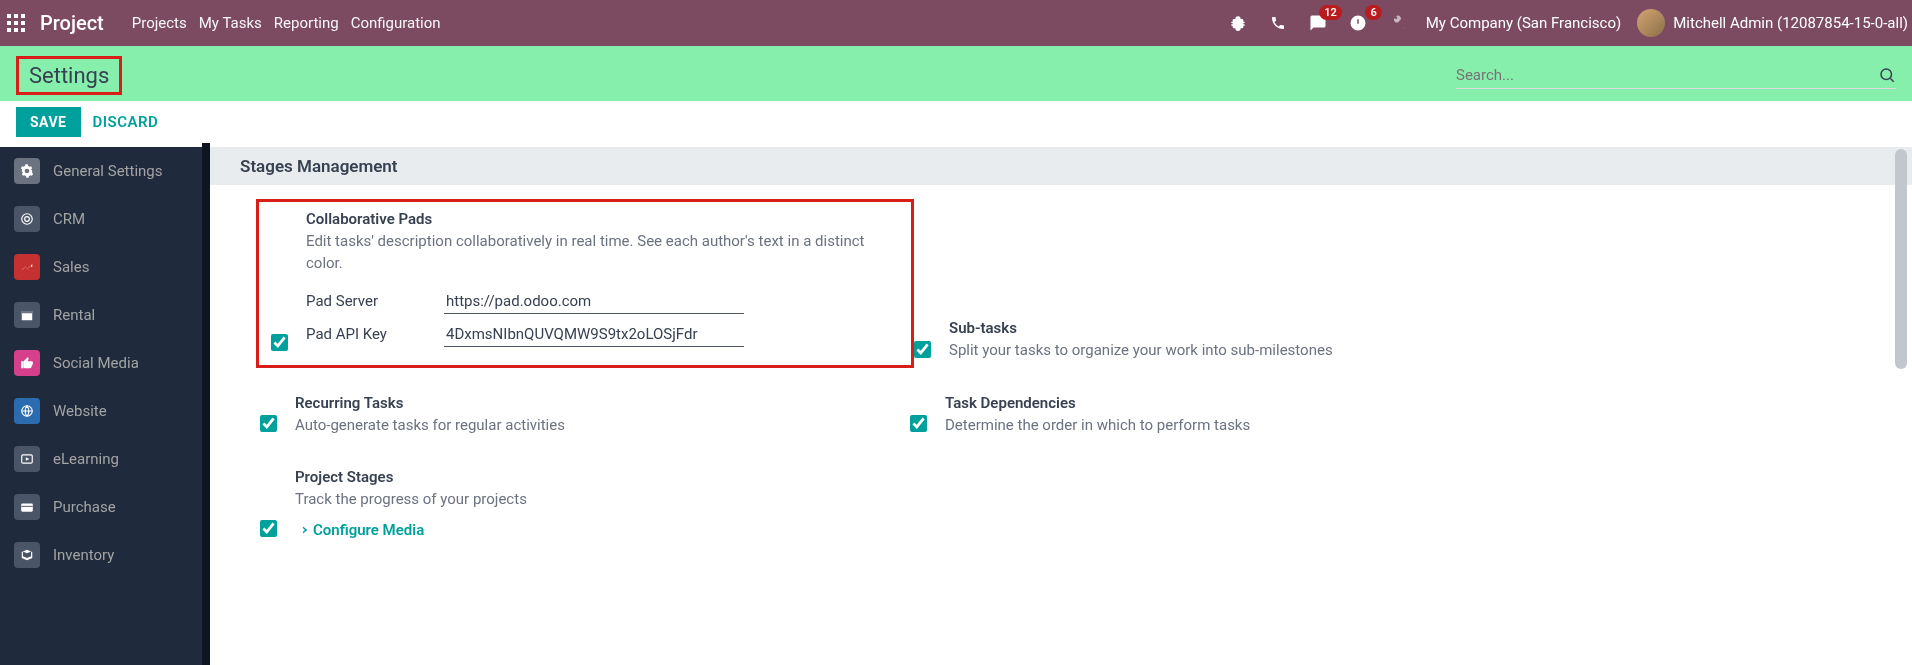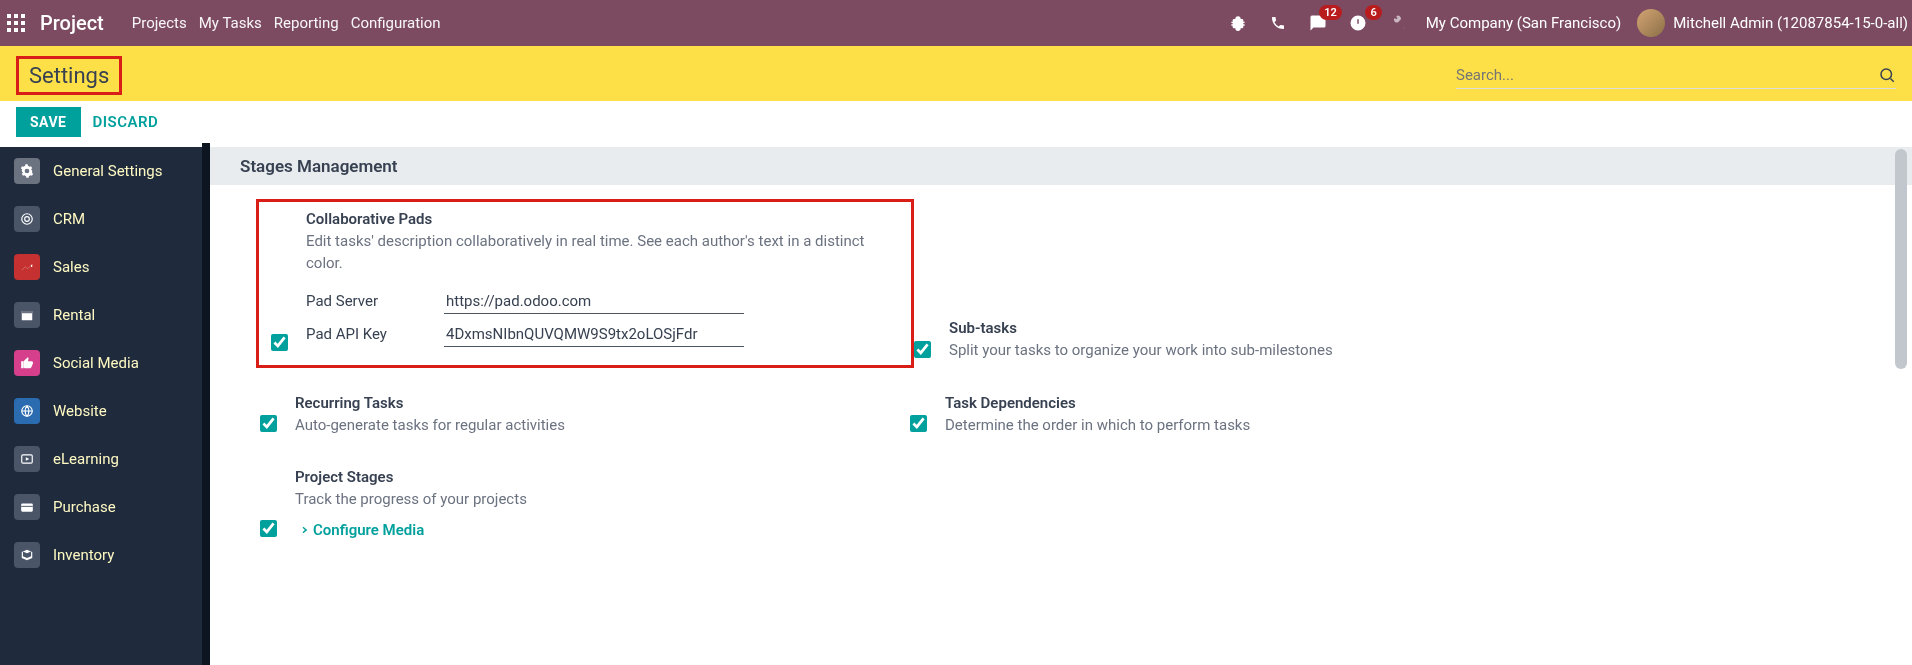--- a/index.html
+++ b/index.html
@@ -12,35 +12,35 @@
 .navbar .nav-links { display: flex; gap: 12px; }
 .navbar .nav-link { color: #fff; font-size: 15px; cursor: pointer; opacity: 0.95; }
 .navbar .right-section { margin-left: auto; display: flex; align-items: center; gap: 16px; }
 .navbar .icon-btn { position: relative; cursor: pointer; width: 24px; height: 24px; display: flex; align-items: center; justify-content: center; }
 .badge { position: absolute; top: -6px; right: -12px; background: #b91c1c; color: #fff; font-size: 11px; padding: 1px 5px; border-radius: 8px; font-weight: 600; }
 .navbar .company { font-size: 15px; cursor: pointer; }
 .navbar .user { font-size: 15px; cursor: pointer; display: flex; align-items: center; gap: 8px; }
 .navbar .avatar { width: 28px; height: 28px; border-radius: 50%; background: linear-gradient(135deg, #d4a574, #8b6f47); display: inline-block; }
 
 
-.action-bar { display: flex; align-items: center; padding: 10px 16px 6px 16px; background: #fde047; }
+.action-bar { display: flex; align-items: center; padding: 10px 16px 6px 16px; background: #86efac; }
 .action-bar .breadcrumb-title { font-size: 22px; color: #374151; font-weight: 400; border: 3px solid #d91e18; padding: 4px 10px; margin-right: auto; }
 .action-bar .search-wrap { display: flex; align-items: flex-start; border-bottom: 1px solid #ddd; width: 440px; padding: 4px 0; }
 .action-bar .search-input { border: none; outline: none; font-size: 15px; width: 100%; color: #6b7280; background: transparent; }
 .action-bar .search-icon { color: #374151; cursor: pointer; margin-left: 8px; }
 
 
 .button-bar { padding: 6px 16px 10px 16px; background: #fff; display: flex; gap: 12px; align-items: center; }
 .btn-primary { background: #00a09d; color: #fff; border: none; padding: 7px 14px; font-size: 14px; font-weight: 700; cursor: pointer; letter-spacing: 0.5px; }
 .btn-link { background: none; border: none; color: #00a09d; font-size: 15px; font-weight: 600; cursor: pointer; letter-spacing: 0.5px; }
 
 
 .main-area { display: flex; height: calc(100% - 128px); }
 .sidebar { width: 210px; background: #1f2a3c; display: flex; flex-direction: column; overflow-y: auto; }
-.sidebar-item { display: flex; align-items: center; padding: 11px 14px; color: #fef9c3; font-size: 15px; cursor: pointer; gap: 13px; }
+.sidebar-item { display: flex; align-items: center; padding: 11px 14px; color: #a3a3a3; font-size: 15px; cursor: pointer; gap: 13px; }
 .sidebar-icon { width: 26px; height: 26px; display: flex; align-items: center; justify-content: center; border-radius: 4px; }
 .icon-general { background: #6b7280; }
 .icon-crm { background: #4a5568; }
 .icon-sales { background: #c53030; }
 .icon-rental { background: #4a5568; }
 .icon-social { background: #d53f8c; }
 .icon-website { background: #2b6cb0; }
 .icon-elearning { background: #4a5568; }
 .icon-purchase { background: #4a5568; }
 .icon-inventory { background: #4a5568; }

